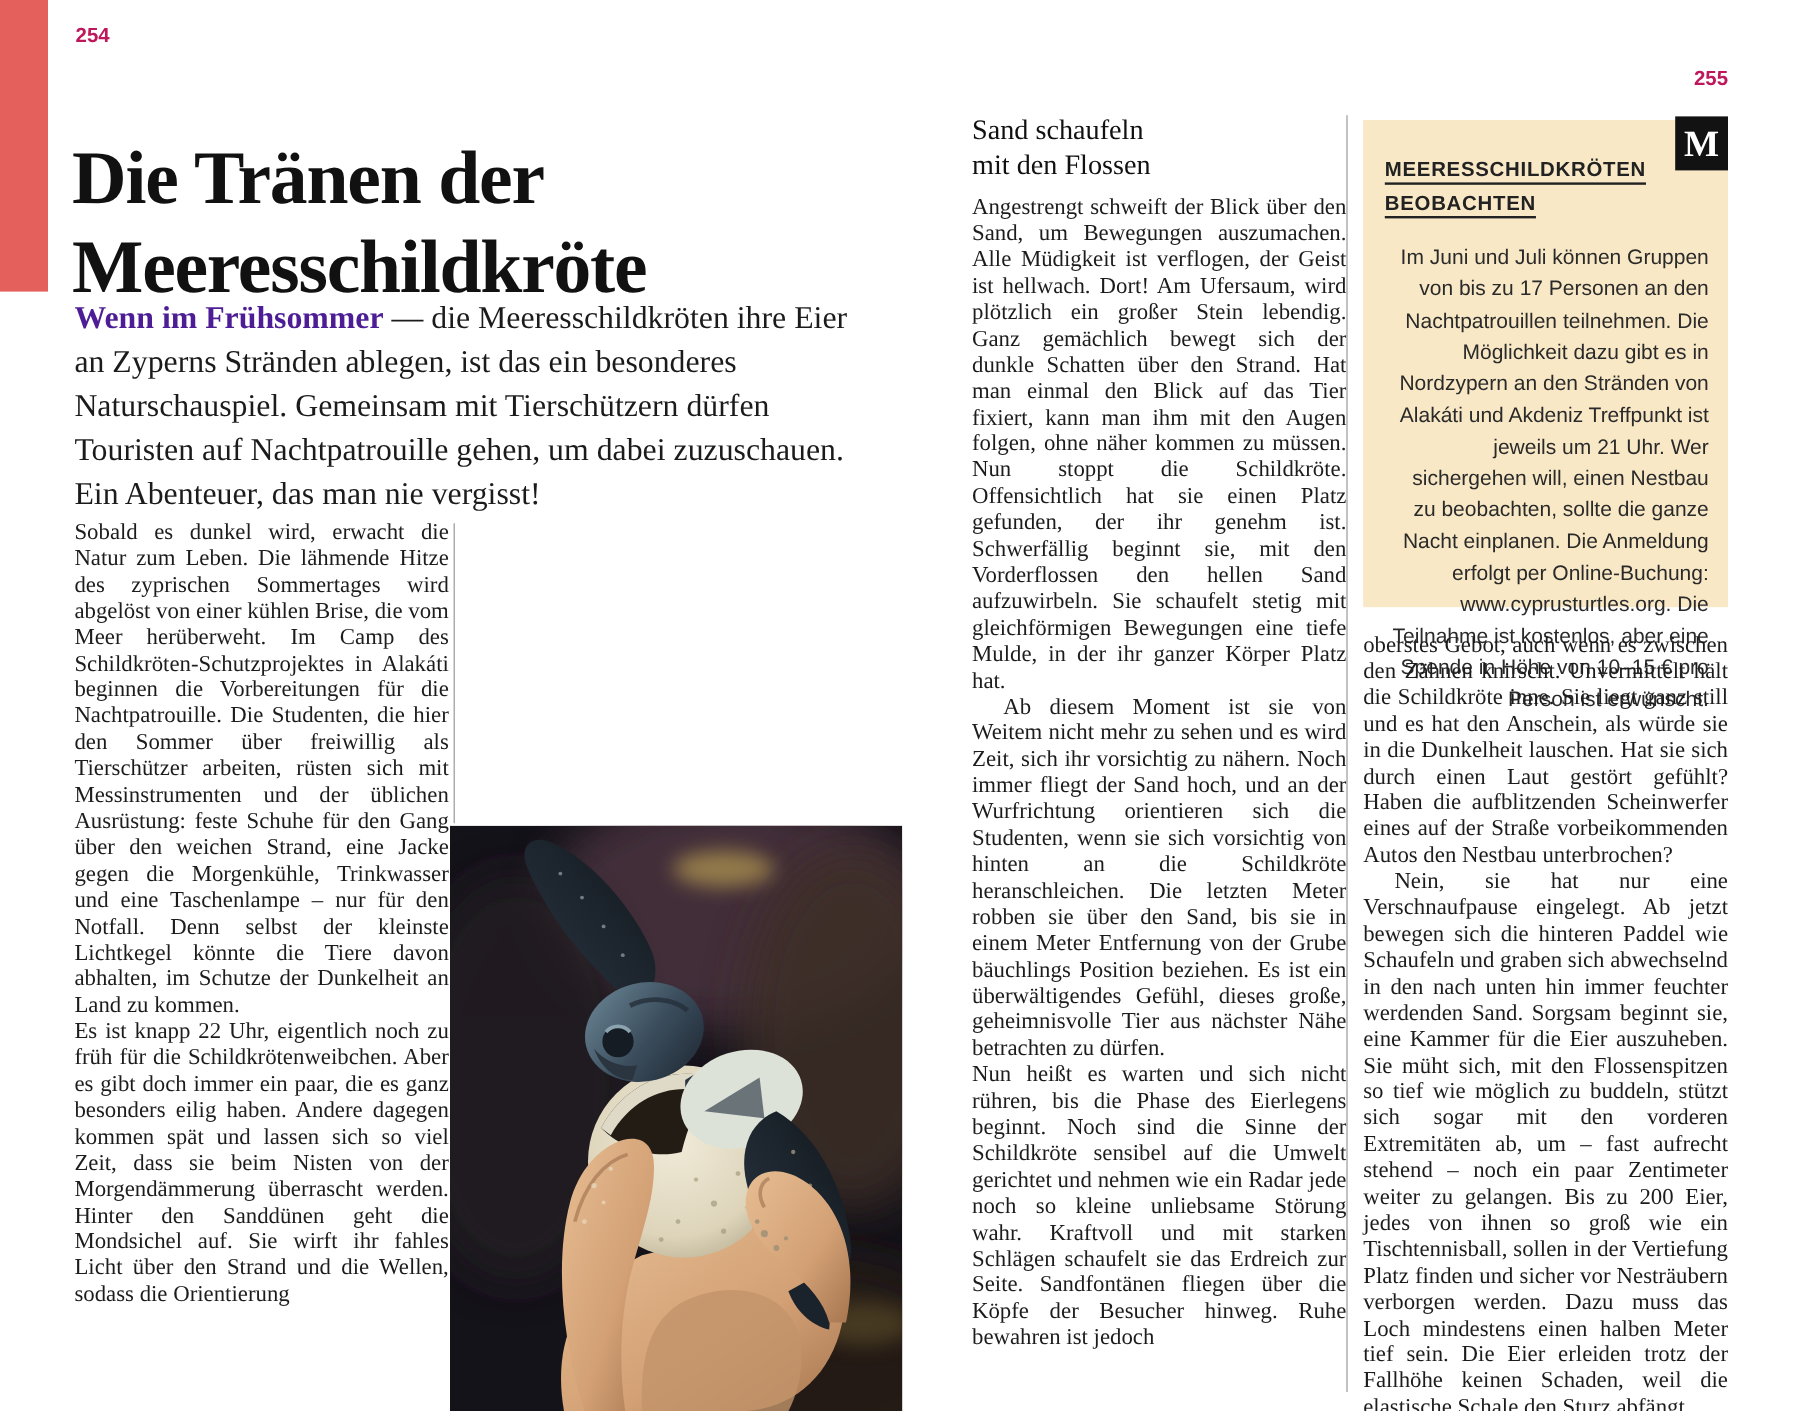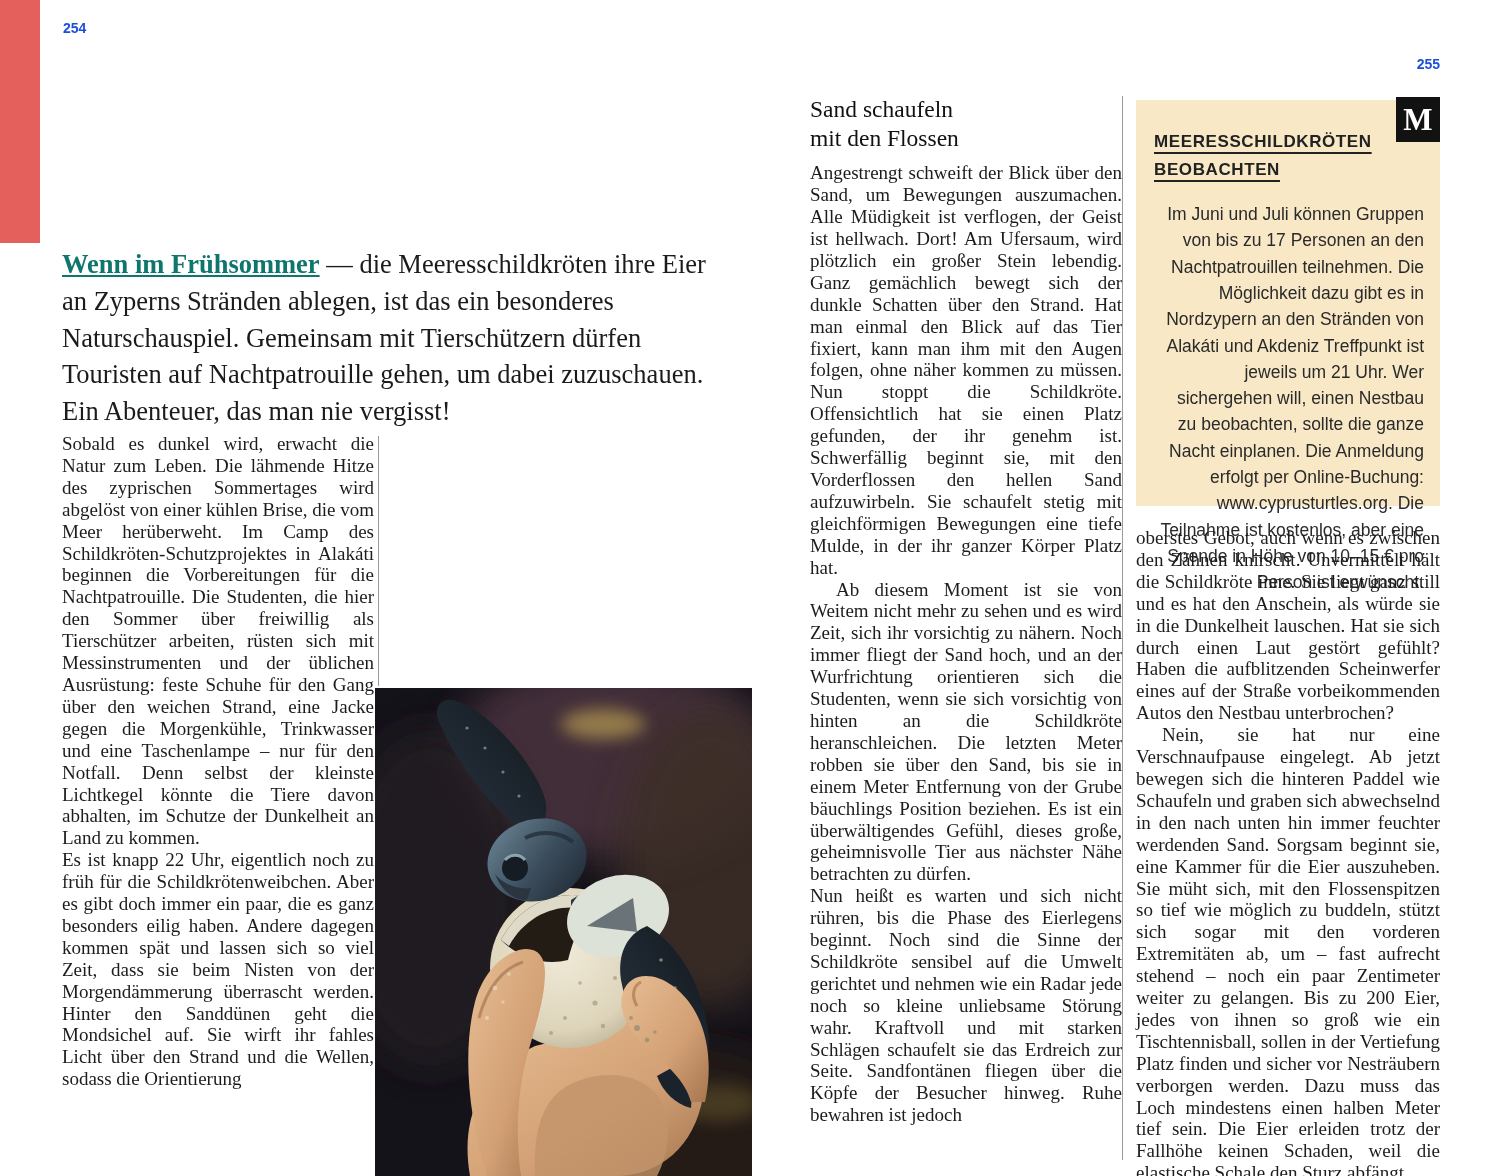--- a/index.html
+++ b/index.html
@@ -3,33 +3,33 @@
 <meta charset="utf-8">
 <style>
   html,body{margin:0;padding:0;background:#ffffff;}
   .sheet{
     position:relative;width:1500px;height:1176px;background:#ffffff;
     overflow:hidden;font-family:"Liberation Serif",serif;color:#1c1c1c;
   }
   .accent-bar{position:absolute;left:0;top:0;width:40px;height:243px;background:#e4605c;}
   .pagenum{
     position:absolute;top:20px;font-family:"Liberation Sans",sans-serif;
-    font-weight:bold;font-size:14px;color:#1d4ed8;
+    font-weight:bold;font-size:17px;color:#be185d;
   }
   .pagenum.left{left:63px;}
   .pagenum.right{right:60px;text-align:left;margin-top:36px;}
   .main-title{
     position:absolute;left:60px;top:70px;width:680px;
     font-size:63px;font-weight:bold;line-height:1.17;letter-spacing:-1px;color:#111;
   }
   .intro{
     position:absolute;left:62px;top:246px;width:650px;
     font-size:26.5px;line-height:1.39;color:#1b1b1b;
   }
-  .intro .lead{color:#0f766e;font-weight:bold;text-decoration:underline;}
+  .intro .lead{color:#4c1d95;font-weight:bold;}
   .textcol{
     position:absolute;text-align:justify;font-size:19px;line-height:21.9px;
     color:#1c1c1c;hyphens:auto;-webkit-hyphens:auto;
   }
   .textcol p{margin:0;}
   .textcol p.indent{text-indent:26px;}
   .colhead{
     font-size:23.5px;line-height:1.22;font-weight:normal;text-align:left;
     margin:18px 0 10px 0;color:#111;
   }
@@ -65,20 +65,21 @@
 </head>
 <body>
 
 <div class="sheet">
 
   <div class="accent-bar"></div>
 
   <div class="pagenum left">254</div>
   <div class="pagenum right">255</div>
 
+  <h1 class="main-title"><span>Die Tränen der</span><br><span>Meeresschildkröte</span></h1>
 
   <div class="intro"><span class="lead">Wenn im Frühsommer</span><span> — die Meeresschildkröten ihre Eier an Zyperns Stränden ablegen, ist das ein besonderes Naturschauspiel. Gemeinsam mit Tierschützern dürfen Touristen auf Nachtpatrouille gehen, um dabei zuzuschauen. Ein Abenteuer, das man nie vergisst!</span></div>
 
   <div class="textcol" style="left:62px;top:433px;width:312px;">
     <p class="body">Sobald es dunkel wird, erwacht die Natur zum Leben. Die lähmende Hitze des zyprischen Sommertages wird abgelöst von einer kühlen Brise, die vom Meer herüberweht. Im Camp des Schildkröten-Schutzprojektes in Alakáti beginnen die Vorbereitungen für die Nachtpatrouille. Die Studenten, die hier den Sommer über freiwillig als Tierschützer arbeiten, rüsten sich mit Messinstrumenten und der üblichen Ausrüstung: feste Schuhe für den Gang über den weichen Strand, eine Jacke gegen die Morgenkühle, Trinkwasser und eine Taschenlampe – nur für den Notfall. Denn selbst der kleinste Lichtkegel könnte die Tiere davon abhalten, im Schutze der Dunkelheit an Land zu kommen.</p>
     <p class="body">Es ist knapp 22 Uhr, eigentlich noch zu früh für die Schildkrötenweibchen. Aber es gibt doch immer ein paar, die es ganz besonders eilig haben. Andere dagegen kommen spät und lassen sich so viel Zeit, dass sie beim Nisten von der Morgendämmerung überrascht werden. Hinter den Sanddünen geht die Mondsichel auf. Sie wirft ihr fahles Licht über den Strand und die Wellen, sodass die Orientierung</p>
   </div>
 
   <div class="vrule" style="left:378px;top:436px;height:250px;"></div>
 

